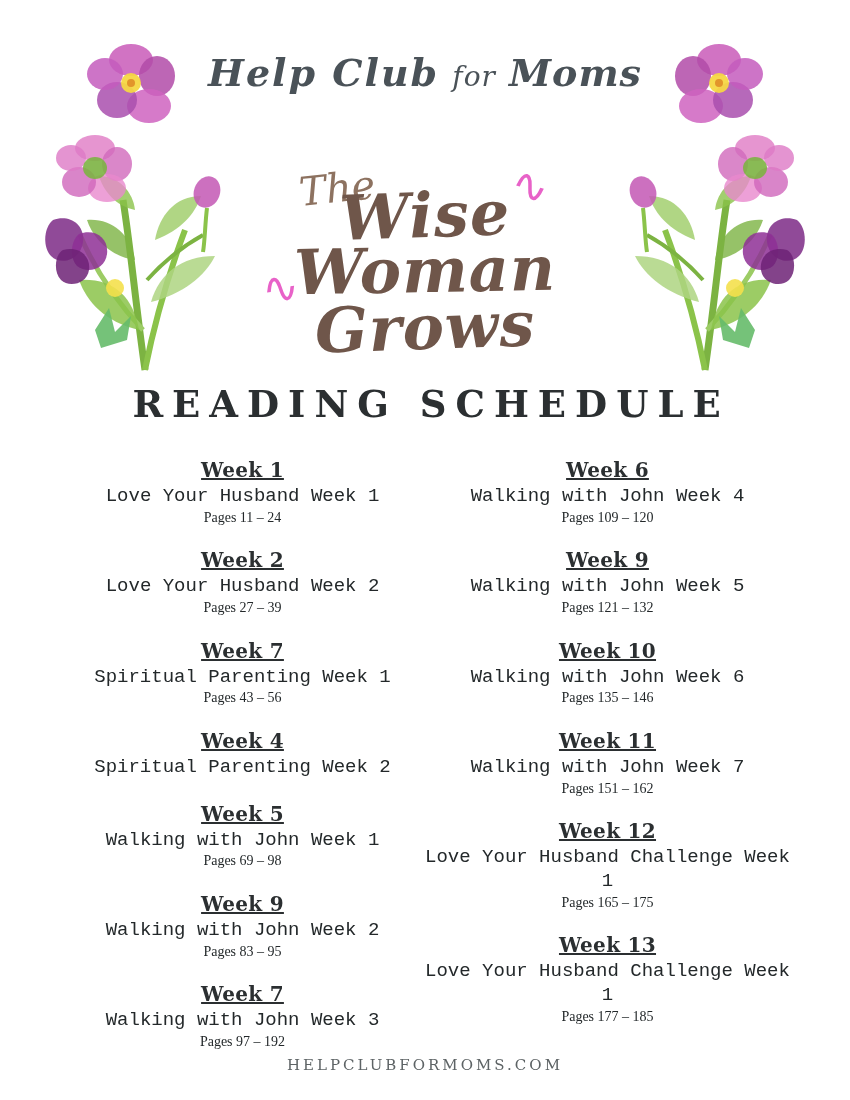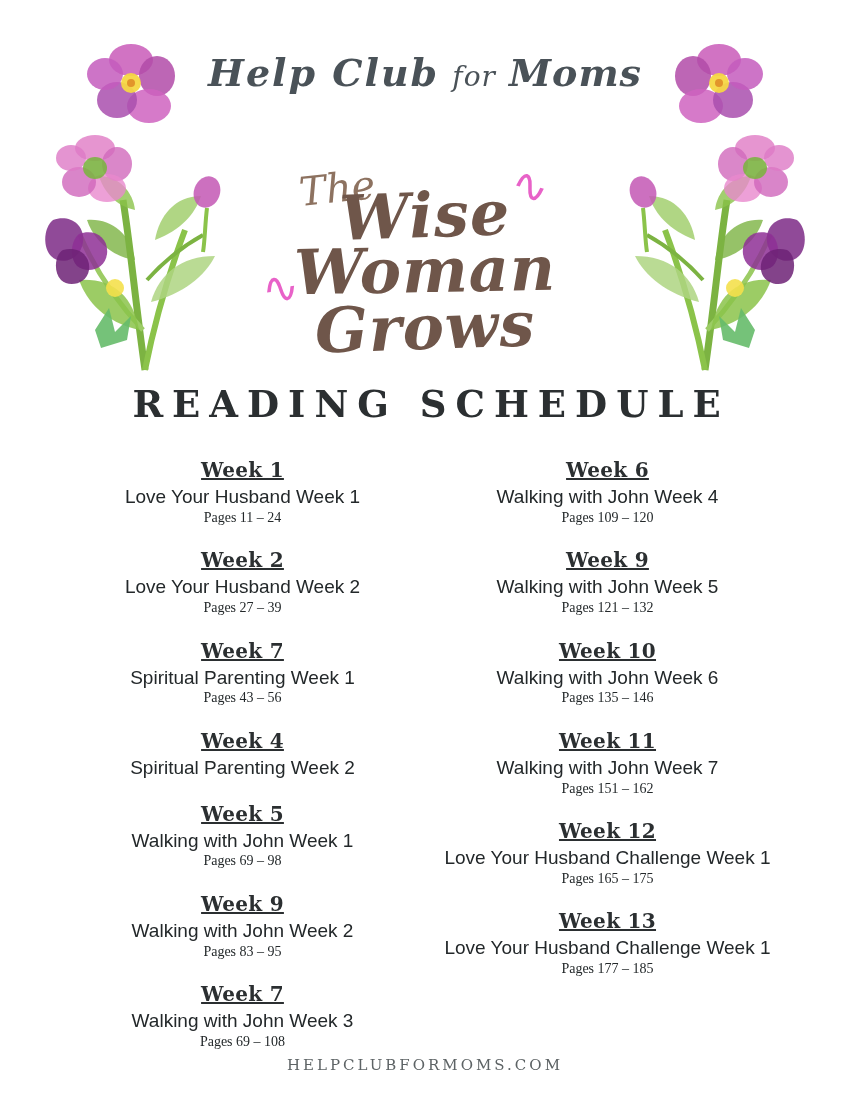--- a/index.html
+++ b/index.html
@@ -118,21 +118,21 @@
     font-family: "DejaVu Serif", serif;
     font-weight: bold;
     font-size: 20px;
     text-decoration: underline;
     color: #2b2f31;
     letter-spacing: 0.3px;
     display: block;
     margin-bottom: 3px;
   }
   .week-desc {
-    font-family: Liberation Sans, sans-serif;
+    font-family: Liberation Mono, monospace;
     font-size: 19px;
     color: #23282a;
     display: block;
     line-height: 1.25;
   }
   .week-pages {
     font-family: Liberation Serif, serif;
     font-size: 14px;
     color: #23282a;
     display: block;
@@ -297,21 +297,21 @@
       <span class="week-pages">Pages 69 – 98</span>
     </div>
     <div class="week-entry">
       <span class="week-label">Week 9</span>
       <span class="week-desc">Walking with John Week 2</span>
       <span class="week-pages">Pages 83 – 95</span>
     </div>
     <div class="week-entry">
       <span class="week-label">Week 7</span>
       <span class="week-desc">Walking with John Week 3</span>
-      <span class="week-pages">Pages 69 – 108</span>
+      <span class="week-pages">Pages 97 – 192</span>
     </div>
   </div>
 
   <div class="column">
     <div class="week-entry">
       <span class="week-label">Week 6</span>
       <span class="week-desc">Walking with John Week 4</span>
       <span class="week-pages">Pages 109 – 120</span>
     </div>
     <div class="week-entry">

